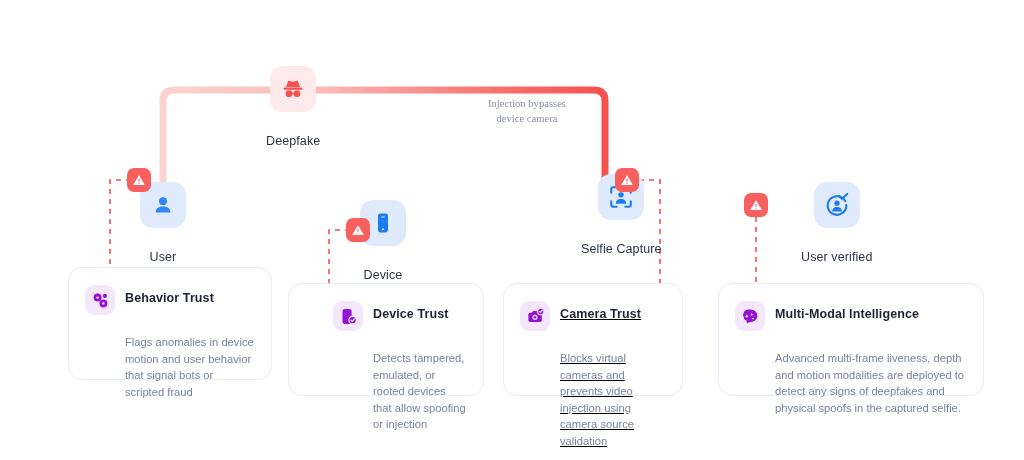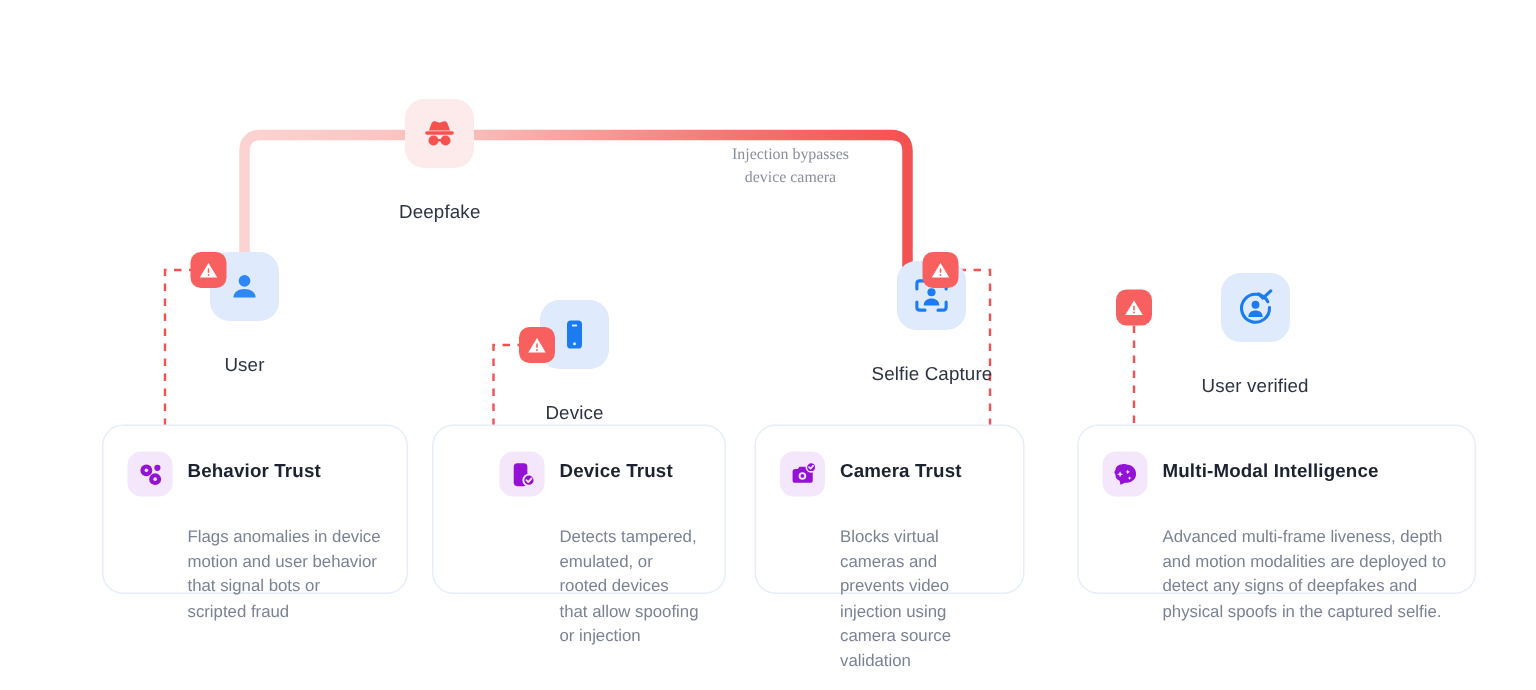--- a/index.html
+++ b/index.html
@@ -107,21 +107,21 @@
         <circle cx="15.7" cy="16.3" r="3.1" fill="#f4514f"></circle>
         <rect x="10.6" y="15.4" width="2.8" height="1.5" fill="#f4514f"></rect>
       </svg>
     </div>
     <div class="node-label">Deepfake</div>
   </div>
 
   <div class="annot" style="left:463px;top:96px;width:128px;">Injection bypasses
 device camera</div>
 
-  <div class="node" style="left:140px;top:168px;">
+  <div class="node" style="left:140px;top:182px;">
     <div class="tile blue">
       <svg width="24" height="24" viewBox="0 0 24 24">
         <circle cx="12" cy="8.2" r="3.9" fill="#2f86f5"></circle>
         <path d="M4.6 19.4 C4.6 15.6 8 13.6 12 13.6 C16 13.6 19.4 15.6 19.4 19.4 Z" fill="#2f86f5"></path>
       </svg>
     </div>
     <div class="node-label">User</div>
   </div>
   <div class="badge" style="left:127px;top:168px;">
     <svg width="14" height="14" viewBox="0 0 24 24">
@@ -185,21 +185,21 @@
       <svg width="26" height="26" viewBox="0 0 24 24">
         <path d="M19.6 8.4 A8.6 8.6 0 1 0 20.6 12" fill="none" stroke="#1a7cf0" stroke-width="1.9" stroke-linecap="round"></path>
         <path d="M14 3.6 L16.6 6.2 L21.4 1.8" fill="none" stroke="#1a7cf0" stroke-width="1.9" stroke-linecap="round" stroke-linejoin="round"></path>
         <circle cx="12" cy="10.3" r="2.4" fill="#1a7cf0"></circle>
         <path d="M7.6 17.9 C7.6 15.1 9.6 13.9 12 13.9 C14.4 13.9 16.4 15.1 16.4 17.9 Z" fill="#1a7cf0"></path>
       </svg>
     </div>
     <div class="node-label">User verified</div>
   </div>
 
-  <div class="card" style="left:68px;top:283px;width:204px;height:113px;">
+  <div class="card" style="left:68px;top:267px;width:204px;height:113px;">
     <div class="card-head">
       <div class="card-icon">
         <svg width="19" height="19" viewBox="0 0 24 24">
           <circle cx="8.3" cy="8.3" r="5" fill="#9312d6"></circle>
           <circle cx="15.7" cy="15.7" r="5" fill="#9312d6"></circle>
           <circle cx="17.6" cy="6.2" r="2.6" fill="#9312d6"></circle>
           <circle cx="8.3" cy="8.3" r="1.5" fill="#f4e6fb"></circle>
           <circle cx="15.7" cy="15.7" r="1.5" fill="#f4e6fb"></circle>
         </svg>
       </div>
@@ -219,21 +219,21 @@
           <path d="M15.1 16.6 L16.7 18.2 L19.4 15.1" fill="none" stroke="#f4e6fb" stroke-width="1.5" stroke-linecap="round" stroke-linejoin="round"></path>
         </svg>
       </div>
       <div class="card-title-wrap">
         <div class="card-title">Device Trust</div>
       </div>
     </div>
     <div class="card-body">Detects tampered, emulated, or rooted devices that allow spoofing or injection</div>
   </div>
 
-  <div class="card" style="left:503px;top:283px;width:180px;height:113px;">
+  <div class="card" style="left:503px;top:283px;width:180px;height:113px;text-decoration:underline;">
     <div class="card-head">
       <div class="card-icon">
         <svg width="19" height="19" viewBox="0 0 24 24">
           <path d="M3 9.4 Q3 7.2 5.2 7.2 H7.4 L8.8 5.2 H14.6 L16 7.2 H17.8 Q20 7.2 20 9.4 V16.6 Q20 18.8 17.8 18.8 H5.2 Q3 18.8 3 16.6 Z" fill="#9312d6"></path>
           <circle cx="11.3" cy="13" r="3.2" fill="#f4e6fb"></circle>
           <circle cx="11.3" cy="13" r="1.6" fill="#9312d6"></circle>
           <circle cx="18.6" cy="5.6" r="4" fill="#9312d6" stroke="#f4e6fb" stroke-width="1.4"></circle>
           <path d="M16.9 5.6 L18.2 6.9 L20.4 4.3" fill="none" stroke="#f4e6fb" stroke-width="1.4" stroke-linecap="round" stroke-linejoin="round"></path>
         </svg>
       </div>

